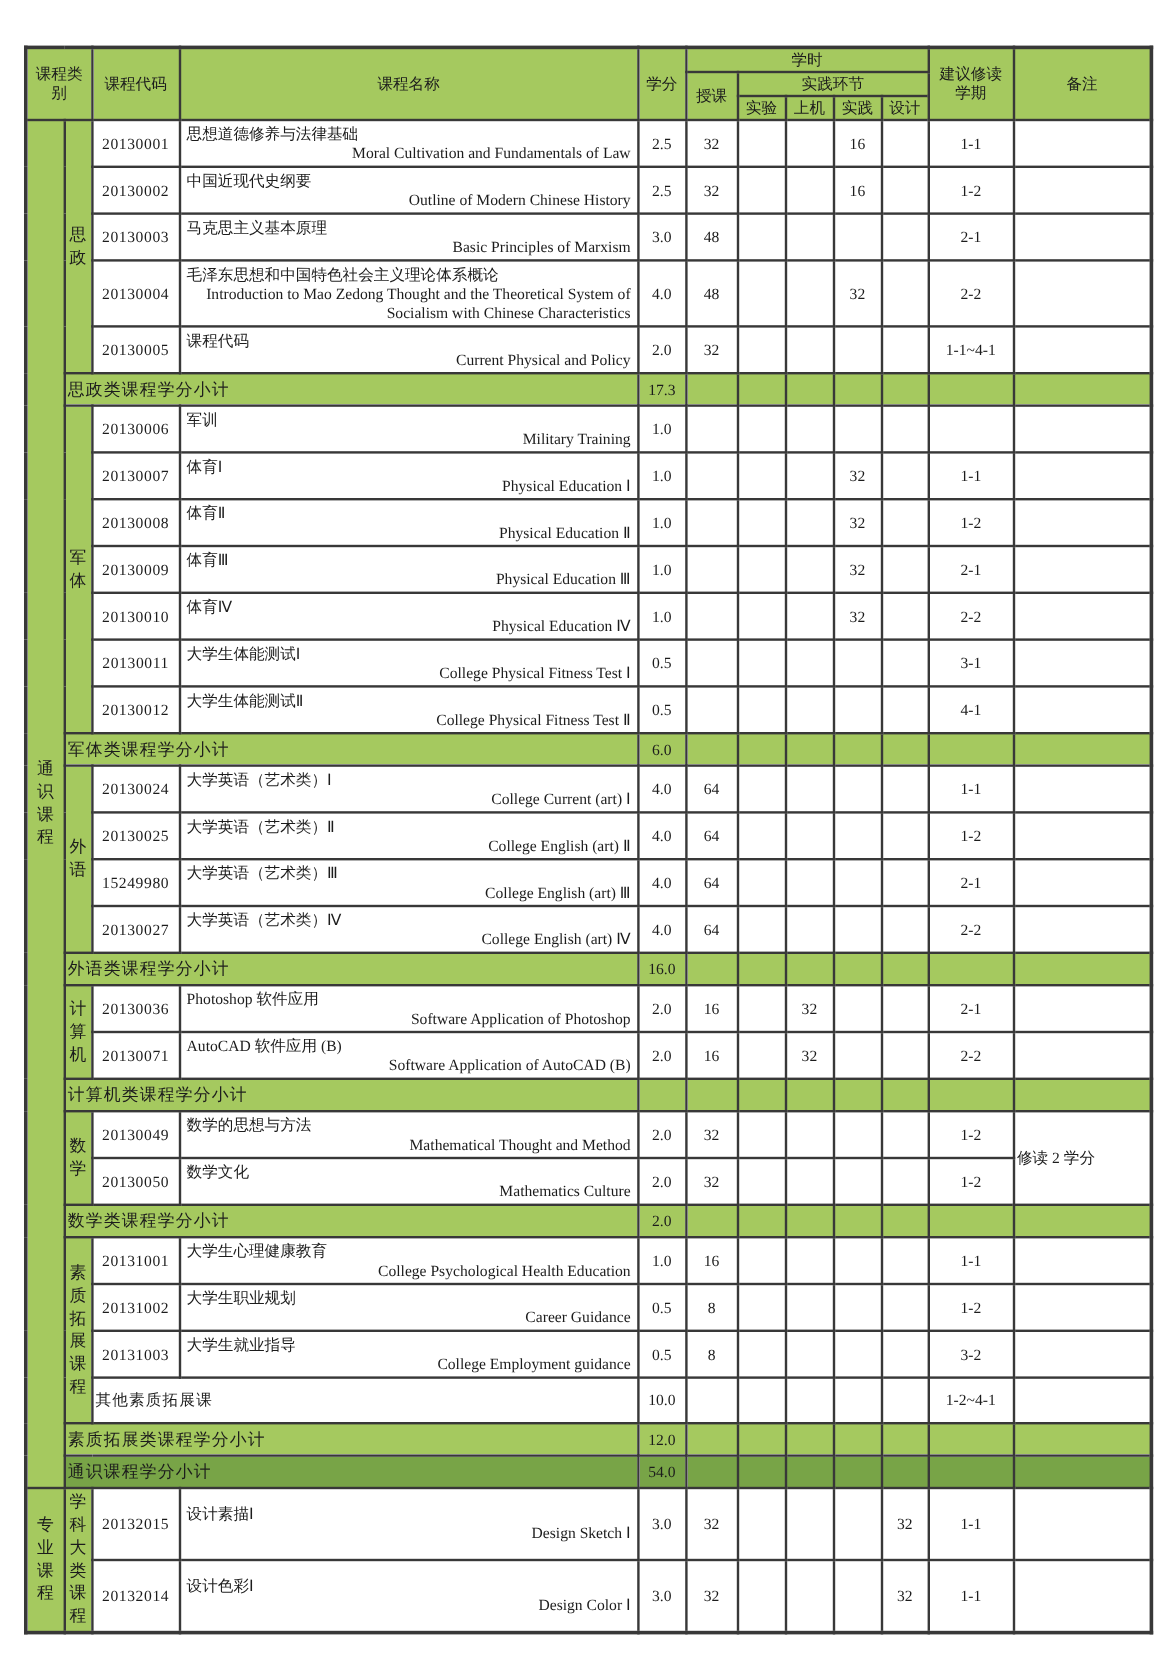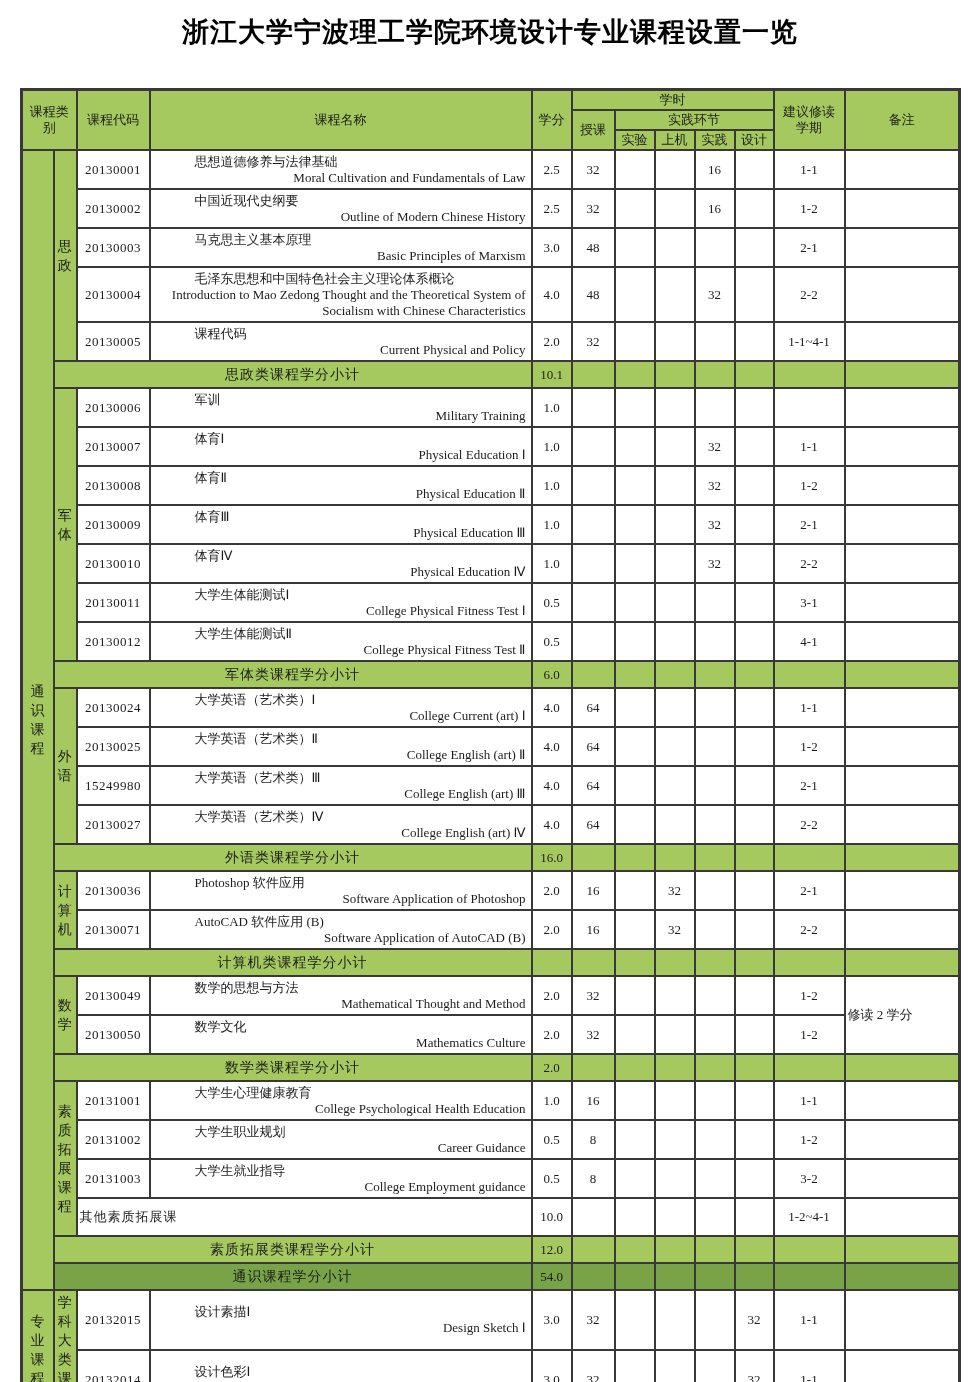--- a/index.html
+++ b/index.html
@@ -36,43 +36,42 @@
     vertical-align:middle;
     overflow:hidden;
   }
   .g{background:var(--light-green);}
   .gd{background:var(--dark-green);}
   .hd{text-align:center;line-height:16px;padding:1px 3px;}
   tr.hrow td{height:19px;}
   .num{text-align:center;}
   .code{text-align:center;letter-spacing:0.5px;}
   .name{padding:2px 5px;}
-  .name .zh{line-height:17px;margin-left:39px;}
+  .name .zh{line-height:17px;}
   .name .en{line-height:16px;text-align:right;}
   tr.course td{height:38px;}
   tr.sub td{height:27px;}
-  .sublabel{text-align:center;font-size:14px;letter-spacing:1px;font-family:Liberation Serif, serif;}
+  .sublabel{font-size:14px;letter-spacing:1px;font-family:Liberation Serif, serif;}
   .otherlabel{text-align:left;font-size:13px;letter-spacing:1px;}
   .vcell{text-align:center;padding:2px 0;}
   .vtext{
     display:inline-block;
     width:1.05em;
     font-size:14px;
     line-height:19px;
     word-break:break-all;
     letter-spacing:0;
-    text-align:left;
+    text-align:center;
   }
   .remark{text-align:left;}
 </style>
 </head>
 <body>
 
 <div class="page">
-  <div class="title">浙江大学宁波理工学院环境设计专业课程设置一览</div>
 
   <table class="sheet">
     <colgroup>
       <col style="width:32px">
         <col style="width:23px">
         <col style="width:73px">
         <col style="width:382px">
       <col style="width:40px">
         <col style="width:43px">
         <col style="width:40px">
@@ -186,21 +185,21 @@
           <td class="num">32</td>
           <td class="num"></td>
           <td class="num"></td>
           <td class="num"></td>
           <td class="num"></td>
           <td class="num">1-1~4-1</td>
           <td class="remark"></td>
         </tr>
         <tr class="sub">
           <td class="g sublabel" colspan="3">思政类课程学分小计</td>
-          <td class="g num">10.1</td>
+          <td class="g num">17.3</td>
           <td class="g"></td>
           <td class="g"></td>
           <td class="g"></td>
           <td class="g"></td>
           <td class="g"></td>
           <td class="g"></td>
           <td class="g"></td>
         </tr>
         <tr class="course">
           <td class="g vcell" rowspan="7"><span class="vtext">军体</span></td>

